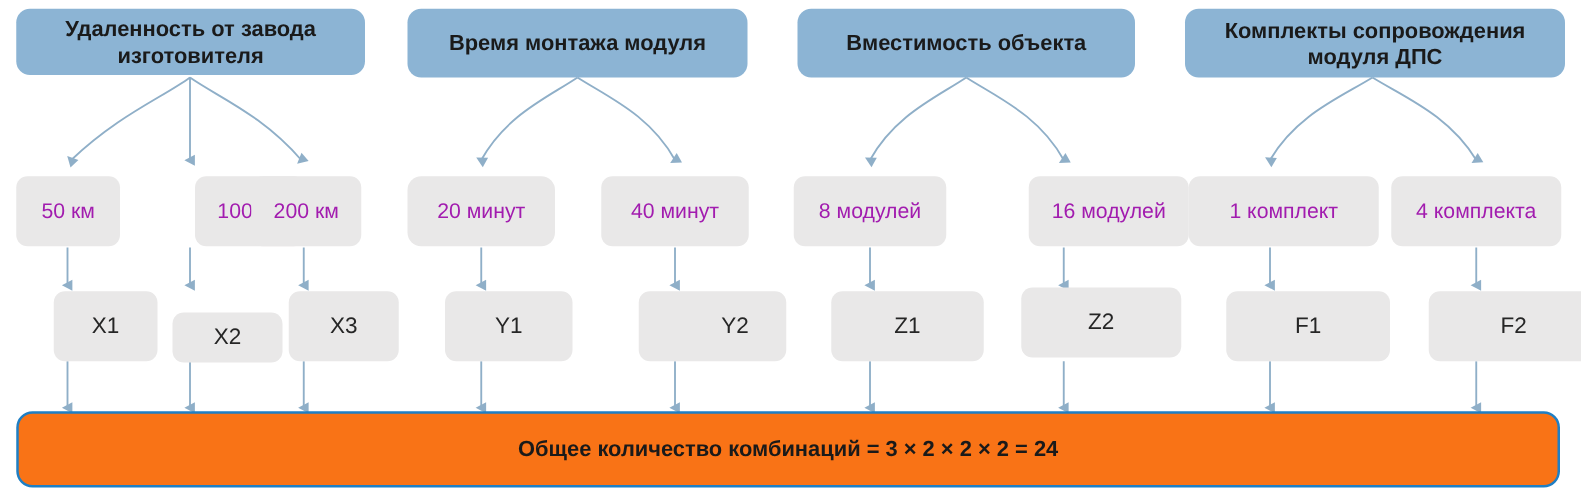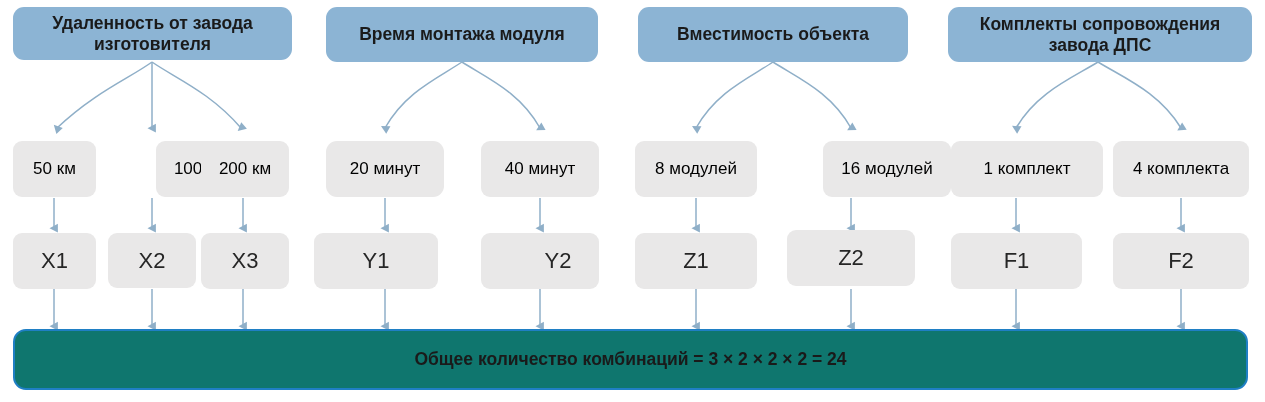--- a/index.html
+++ b/index.html
@@ -38,35 +38,36 @@
     background: #8CB4D4;
     border-radius: 11px;
     color: #1a1a1a;
     font-weight: bold;
     font-size: 17.5px;
     padding: 2px 8px;
   }
   .value-node {
     background: #E9E8E8;
     border-radius: 9px;
-    color: #000000;
+    color: #a21caf;
     font-weight: normal;
     font-size: 17px;
     padding: 2px 4px;
     text-align: center;
   }
   .var-node {
     background: #E9E8E8;
     border-radius: 9px;
     color: #262626;
     font-weight: normal;
-    font-size: 22px;
+    font-size: 18px;
+    margin-left: 30px;
   }
   .summary-node {
-    background: #0f766e;
+    background: #f97316;
     border: 2px solid #1F7FC4;
     border-radius: 13px;
     color: #1a1a1a;
     font-weight: bold;
     font-size: 17.5px;
   }
 </style>
 </head>
 <body>
 
@@ -118,21 +119,21 @@
   <div class="node header-node" style="left:13px; top:7px; width:279px; height:53px;">
     <span>Удаленность от завода изготовителя</span>
   </div>
   <div class="node header-node" style="left:638px; top:7px; width:270px; height:55px;">
     <span>Вместимость объекта</span>
   </div>
   <div class="node header-node" style="left:326px; top:7px; width:272px; height:55px;">
     <span>Время монтажа модуля</span>
   </div>
   <div class="node header-node" style="left:948px; top:7px; width:304px; height:55px;">
-    <span>Комплекты сопровождения завода ДПС</span>
+    <span>Комплекты сопровождения модуля ДПС</span>
   </div>
 
   <div class="node value-node" style="left:13px; top:141px; width:83px; height:56px;">
     <span>50 км</span>
   </div>
   <div class="node value-node" style="left:108px; top:141px; width:88px; height:56px;margin-left:48px;">
     <span>100 км</span>
   </div>
   <div class="node value-node" style="left:201px; top:141px; width:88px; height:56px;">
     <span>200 км</span>
@@ -155,28 +156,28 @@
   <div class="node value-node" style="left:951px; top:141px; width:152px; height:56px;">
     <span>1 комплект</span>
   </div>
   <div class="node value-node" style="left:1113px; top:141px; width:136px; height:56px;">
     <span>4 комплекта</span>
   </div>
 
   <div class="node var-node" style="left:13px; top:233px; width:83px; height:56px;">
     <span>X1</span>
   </div>
-  <div class="node var-node" style="left:108px; top:233px; width:88px; height:55px;">
+  <div class="node var-node" style="left:108px; top:250px; width:88px; height:40px;">
     <span>X2</span>
   </div>
   <div class="node var-node" style="left:201px; top:233px; width:88px; height:56px;">
     <span>X3</span>
   </div>
 
-  <div class="node var-node" style="left:314px; top:233px; width:124px; height:56px;">
+  <div class="node var-node" style="left:326px; top:233px; width:102px; height:56px;">
     <span>Y1</span>
   </div>
   <div class="node var-node" style="left:481px; top:233px; width:118px; height:56px;padding-left:36px;">
     <span>Y2</span>
   </div>
 
   <div class="node var-node" style="left:635px; top:233px; width:122px; height:56px;">
     <span>Z1</span>
   </div>
   <div class="node var-node" style="left:787px; top:230px; width:128px; height:56px;">

